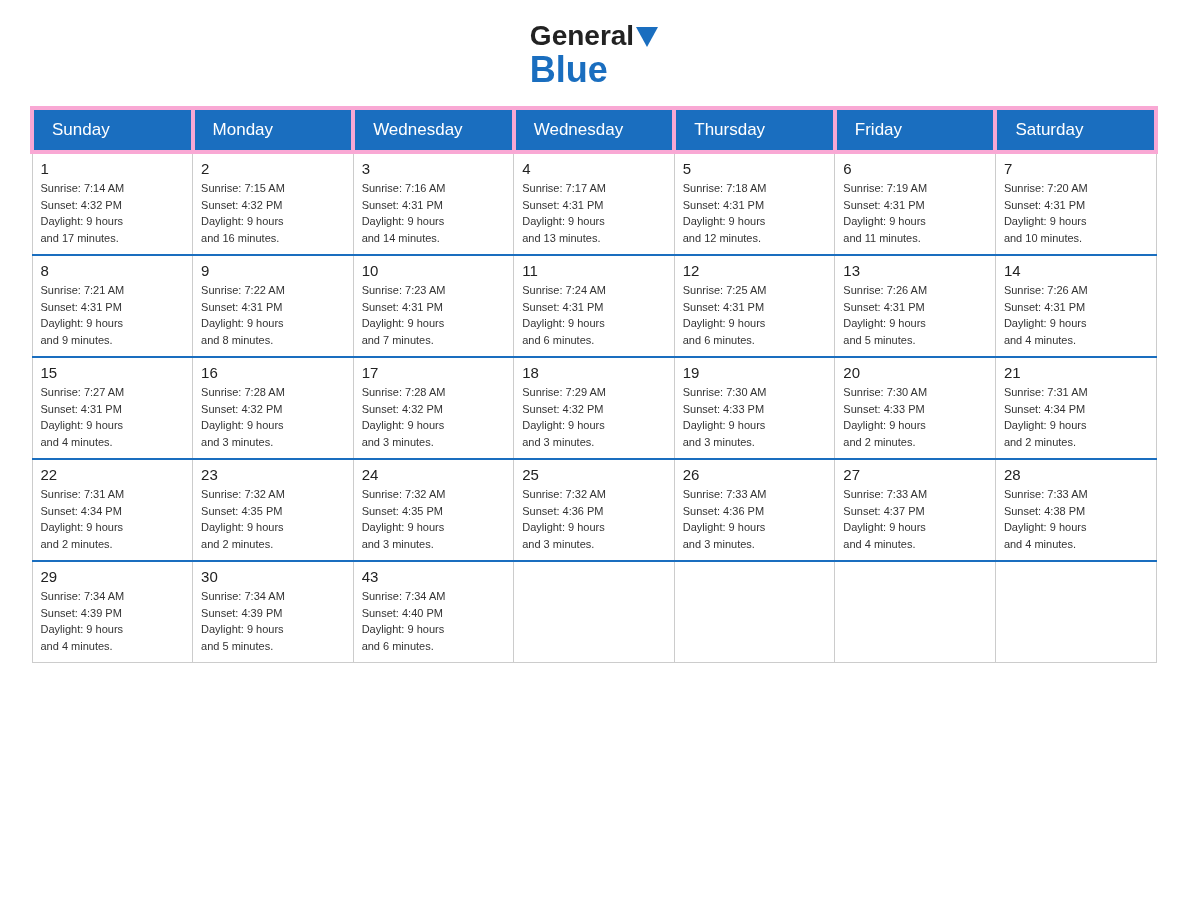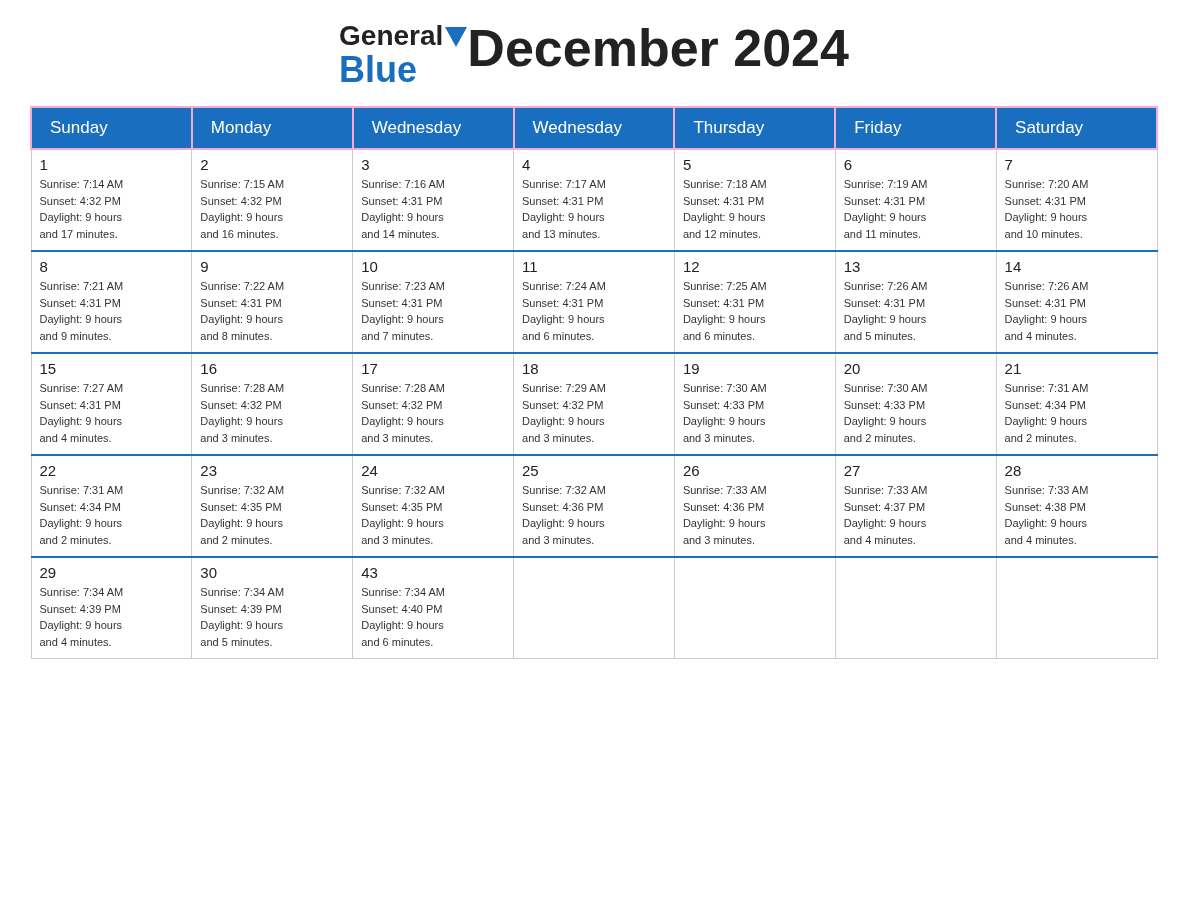--- a/index.html
+++ b/index.html
@@ -36,21 +36,21 @@
       border-collapse: collapse;
       table-layout: fixed;
     }
     .calendar-table th {
       background-color: #1a6ebf;
       color: #fff;
       font-size: 17px;
       font-weight: normal;
       padding: 10px 18px;
       text-align: left;
-      border: 2px solid #f9a8d4;
+      border: 4px solid #f9a8d4;
     }
     .calendar-table td {
       vertical-align: top;
       padding: 6px 8px 8px 8px;
       border: 1px solid #ccc;
       border-top: 2px solid #1a6ebf;
       font-size: 13px;
       color: #333;
       min-height: 90px;
       height: 100px;
@@ -87,21 +87,20 @@
   <div class="logo-img">
     <div class="logo-line1">
       <span style="font-size:28px;font-weight:bold;color:#222;">General</span>
       <svg width="22" height="20" viewBox="0 0 22 20" style="margin-left:2px;margin-top:2px;">
         <polygon points="0,0 22,0 11,20" fill="#1a6ebf"></polygon>
       </svg>
     </div>
     <div style="color:#1a6ebf;font-size:36px;font-weight:bold;line-height:1;">Blue</div>
   </div>
   <div class="title-area">
-    <div class="month-title">December 2024</div>
   </div>
 </div>
 
 <table class="calendar-table">
   <thead>
     <tr>
       <th>Sunday</th>
       <th>Monday</th>
       <th>Wednesday</th>
       <th>Wednesday</th>

